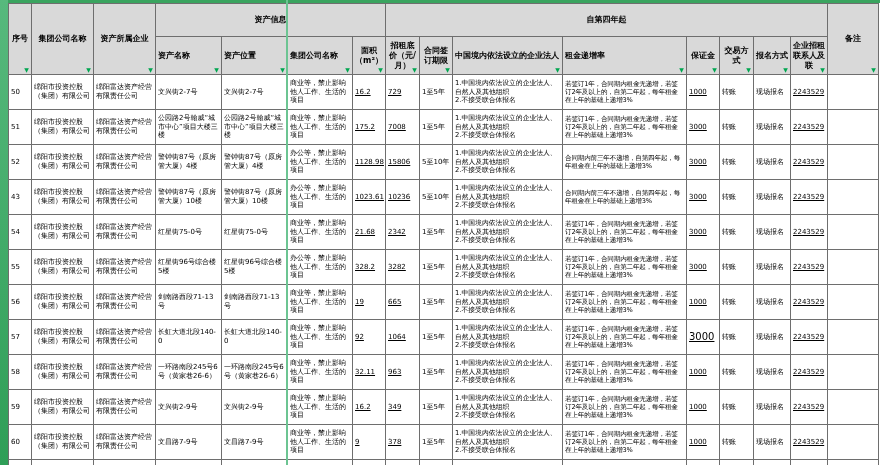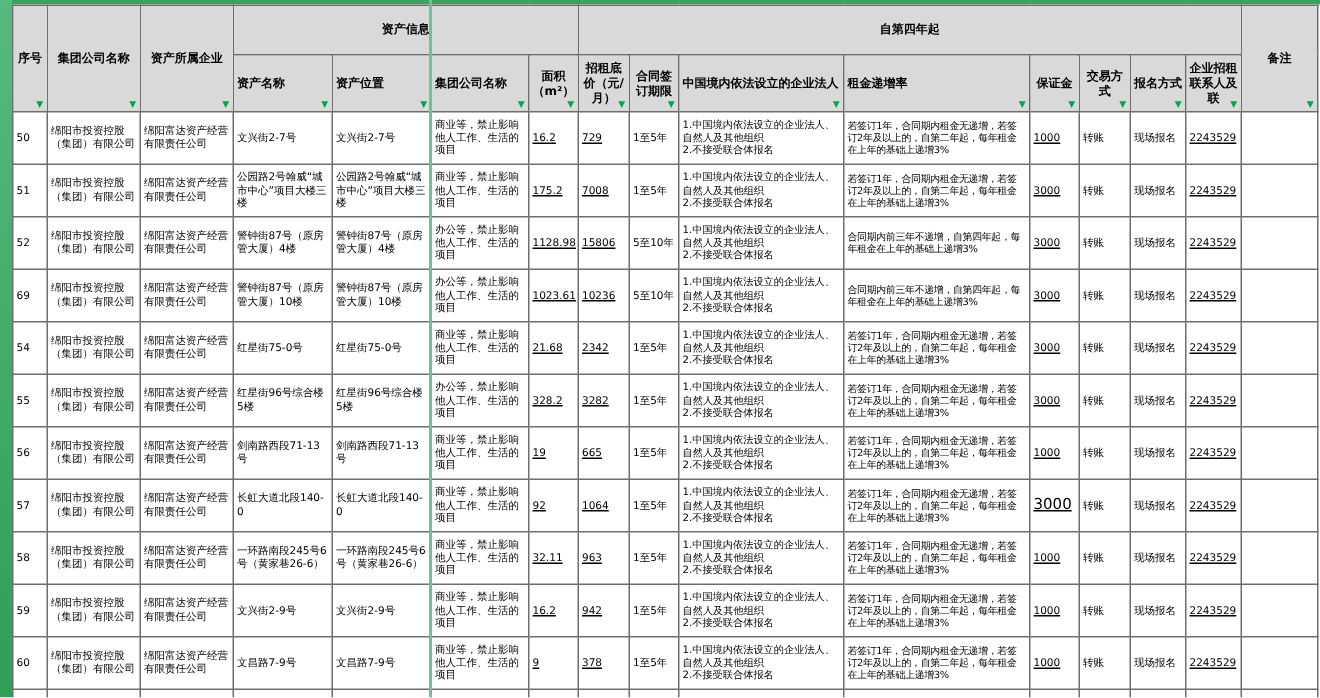--- a/index.html
+++ b/index.html
@@ -165,21 +165,21 @@
           <td class="cond-cell">1.中国境内依法设立的企业法人、自然人及其他组织
 2.不接受联合体报名</td>
           <td class="rent-cell">合同期内前三年不递增，自第四年起，每年租金在上年的基础上递增3%</td>
           <td class="num">3000</td>
           <td>转账</td>
           <td>现场报名</td>
           <td class="num">2243529</td>
           <td></td>
         </tr>
         <tr>
-          <td>69</td>
+          <td>43</td>
           <td>绵阳市投资控股（集团）有限公司</td>
           <td>绵阳富达资产经营有限责任公司</td>
           <td>警钟街87号（原房管大厦）10楼</td>
           <td>警钟街87号（原房管大厦）10楼</td>
           <td>办公等，禁止影响他人工作、生活的项目</td>
           <td class="num">1023.61</td>
           <td class="num">10236</td>
           <td>5至10年</td>
           <td class="cond-cell">1.中国境内依法设立的企业法人、自然人及其他组织
 2.不接受联合体报名</td>
@@ -286,21 +286,21 @@
           <td></td>
         </tr>
         <tr>
           <td>59</td>
           <td>绵阳市投资控股（集团）有限公司</td>
           <td>绵阳富达资产经营有限责任公司</td>
           <td>文兴街2-9号</td>
           <td>文兴街2-9号</td>
           <td>商业等，禁止影响他人工作、生活的项目</td>
           <td class="num">16.2</td>
-          <td class="num">942</td>
+          <td class="num">349</td>
           <td>1至5年</td>
           <td class="cond-cell">1.中国境内依法设立的企业法人、自然人及其他组织
 2.不接受联合体报名</td>
           <td class="rent-cell">若签订1年，合同期内租金无递增，若签订2年及以上的，自第二年起，每年租金在上年的基础上递增3%</td>
           <td class="num">1000</td>
           <td>转账</td>
           <td>现场报名</td>
           <td class="num">2243529</td>
           <td></td>
         </tr>

